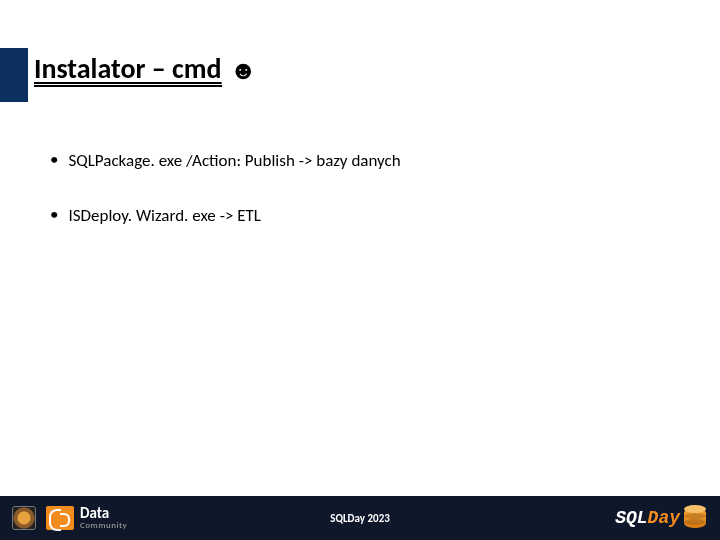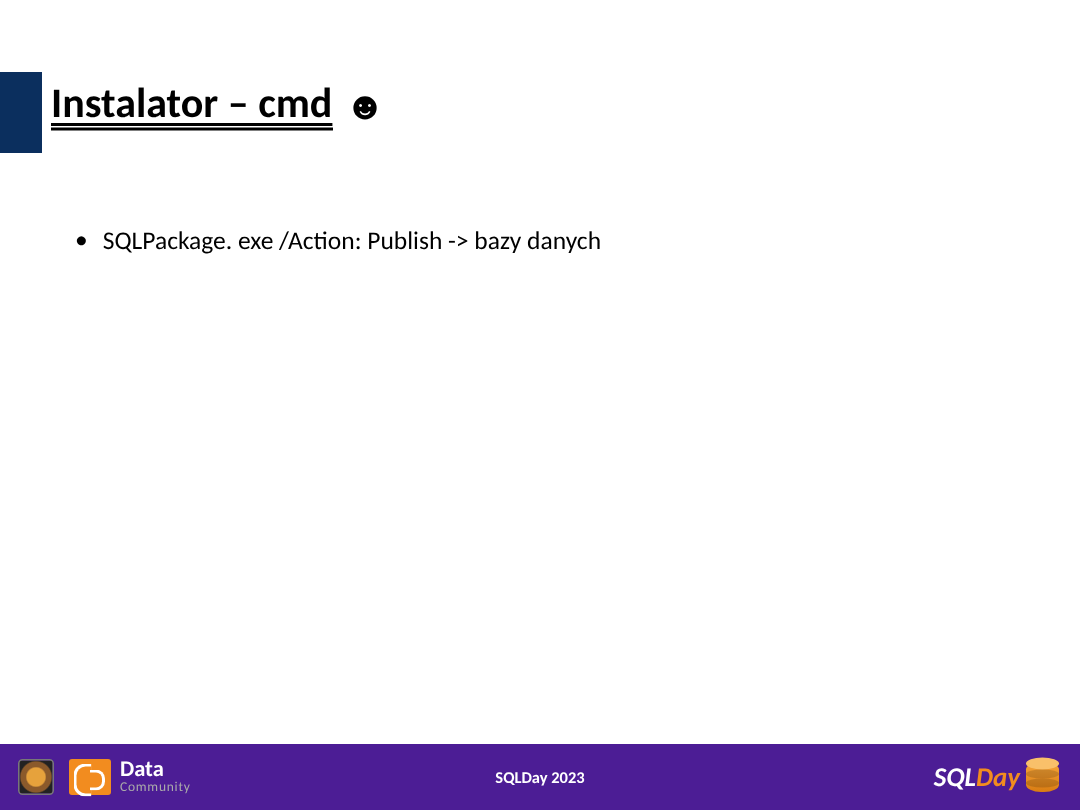--- a/index.html
+++ b/index.html
@@ -6,33 +6,33 @@
   html, body { width: 720px; height: 540px; overflow: hidden; font-family: Calibri, Arial, sans-serif; background: #fff; }
   .slide { position: relative; width: 648px; height: 540px; background: #fff; }
   .top-band { position: absolute; top: 0; left: 0; width: 720px; height: 48px; background: #fff; }
   .left-box { position: absolute; top: 48px; left: 0; width: 28px; height: 54px; background: #0b2f5e; }
   .title-wrap { position: absolute; top: 54px; left: 34px; display: flex; align-items: center; gap: 8px; }
   .title { font-size: 28px; font-weight: 600; color: #000; border-bottom: 2px solid #000; padding-bottom: 0; line-height: 1.1; }
   .title-icon { font-size: 26px; color: #000; }
   .bullets { position: absolute; top: 150px; left: 50px; right: 40px; text-align: right; }
   .bullet { font-size: 17px; color: #000; margin-bottom: 34px; display: flex; align-items: flex-start; }
   .bullet::before { content: "•"; margin-right: 10px; font-size: 17px; line-height: 1.2; }
-  .footer { position: absolute; bottom: 0; left: 0; width: 720px; height: 44px; background: #4c1d95; display: flex; align-items: center; }
+  .footer { position: absolute; bottom: 0; left: 0; width: 720px; height: 44px; background: #0f172a; display: flex; align-items: center; }
   .footer-left { display: flex; align-items: center; gap: 10px; margin-left: 12px; }
   .emblem { width: 24px; height: 24px; border-radius: 3px; background: radial-gradient(circle at center, #e6a23c 0 6px, #8b5a2b 7px 10px, #222 11px); border: 1px solid #777; }
   .dc-logo { display: flex; align-items: center; gap: 6px; }
   .dc-mark { width: 28px; height: 24px; background: #f28c1f; border-radius: 2px; position: relative; }
   .dc-mark::before { content: ""; position: absolute; left: 3px; top: 3px; width: 10px; height: 18px; border: 2px solid #fff; border-right: none; border-radius: 8px 0 0 8px; }
   .dc-mark::after { content: ""; position: absolute; right: 4px; top: 7px; width: 8px; height: 10px; border: 2px solid #fff; border-left: none; border-radius: 0 6px 6px 0; }
   .dc-text { display: flex; flex-direction: column; line-height: 0.9; }
   .dc-text .big { color: #fff; font-size: 15px; font-weight: 600; }
   .dc-text .small { color: #aaa; font-size: 9px; letter-spacing: 0.5px; }
   .footer-center { position: absolute; left: 50%; transform: translateX(-50%); color: #fff; font-size: 11px; font-weight: 600; }
   .footer-right { position: absolute; right: 14px; display: flex; align-items: center; gap: 6px; }
-  .sqlday-logo { display: flex; align-items: center; gap: 4px; }
+  .sqlday-logo { display: flex; align-items: center; gap: 4px; font-family: Liberation Mono, monospace; }
   .sqlday-text { display: flex; align-items: baseline; }
   .sqlday-text .sql { color: #fff; font-size: 18px; font-weight: 700; font-style: italic; }
   .sqlday-text .day { color: #f28c1f; font-size: 18px; font-weight: 700; font-style: italic; }
   .db-icon { width: 22px; height: 24px; position: relative; }
   .db-icon .cyl { position: absolute; left: 0; top: 2px; width: 22px; height: 20px; background: linear-gradient(#f6a63b,#d97c12); border-radius: 10px/5px; }
   .db-icon .cyl::before { content:""; position:absolute; top:-3px; left:0; width:22px; height:8px; background:#f9c06a; border-radius:50%; }
   .db-icon .ring { position:absolute; left:0; width:22px; height:6px; border-radius:50%; background:rgba(0,0,0,0.15); }
   .db-icon .r1 { top:7px; } .db-icon .r2 { top:13px; }
   .underline-fix { text-decoration: underline; text-decoration-thickness: 2px; text-underline-offset: 4px; }
 </style>
@@ -44,20 +44,23 @@
   <div class="left-box"></div>
 
   <div class="title-wrap">
     <span class="title underline-fix">Instalator – cmd</span>
     <span class="title-icon">☻</span>
   </div>
 
   <div class="bullets">
     <div class="bullet">
         <span>SQLPackage. exe /Action: Publish -&gt; bazy danych</span>
+      </div>
+    <div class="bullet">
+        <span>ISDeploy. Wizard. exe -&gt; ETL</span>
       </div>
   </div>
 
   <div class="footer">
     <div class="footer-left">
       <div class="emblem"></div>
       <div class="dc-logo">
         <div class="dc-mark"></div>
         <div class="dc-text">
           <span class="big">Data</span>

